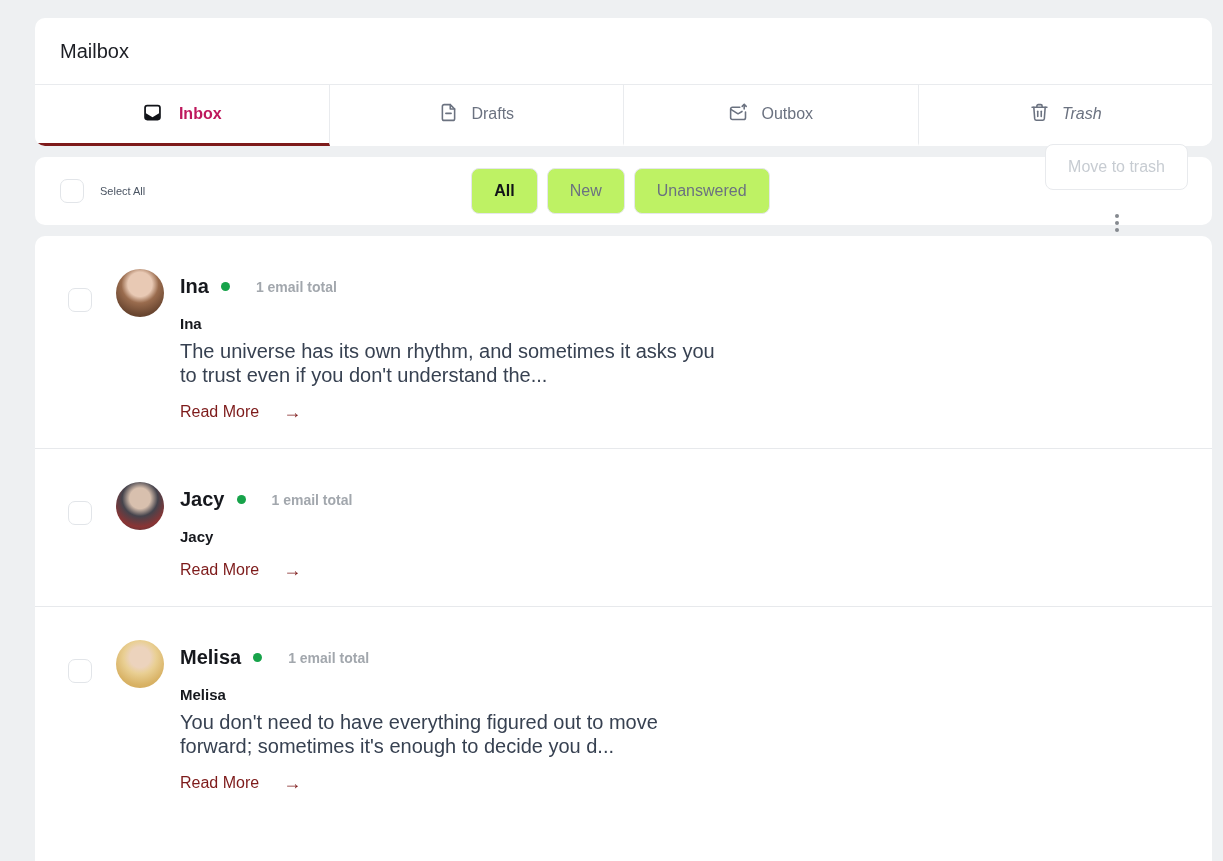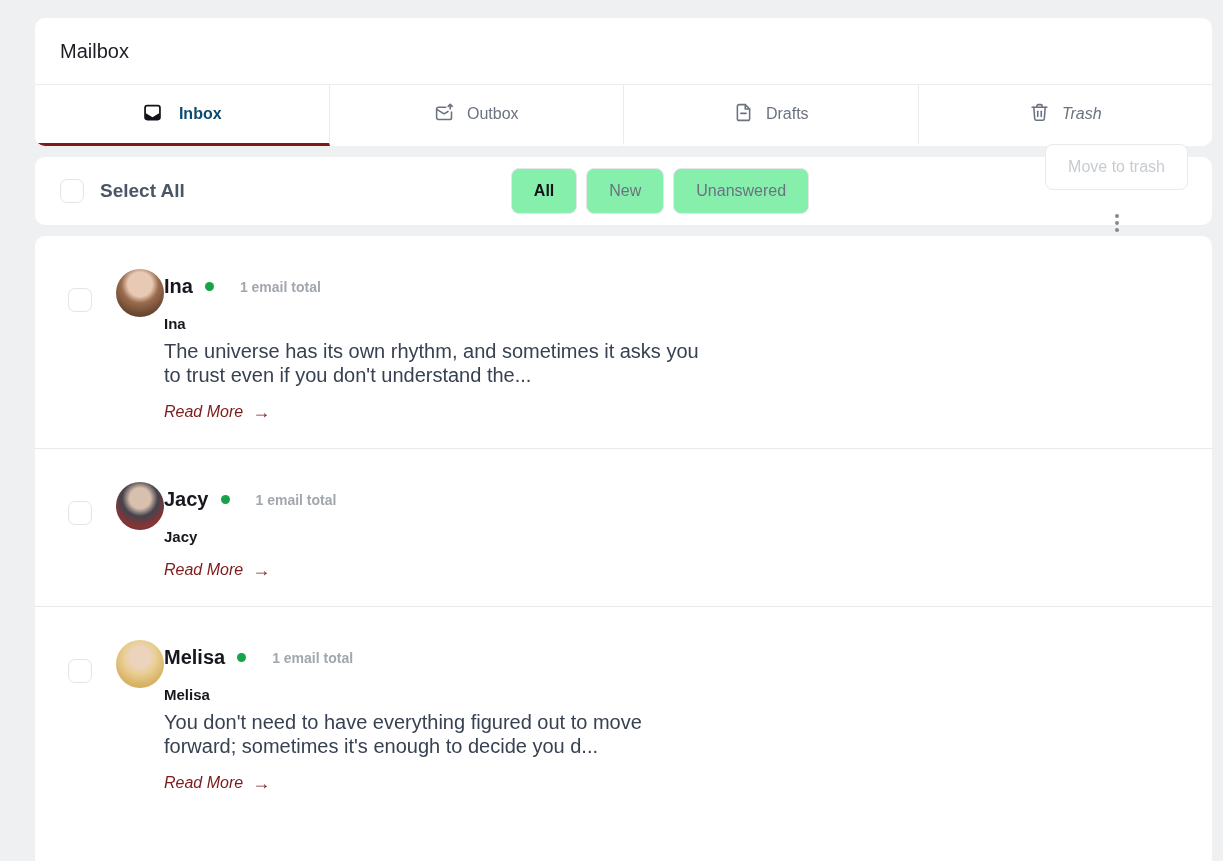--- a/index.html
+++ b/index.html
@@ -34,21 +34,21 @@
     gap: 12px;
     cursor: pointer;
     border-right: 1px solid #e9ebee;
     border-bottom: 3px solid transparent;
     color: #6b7280;
     font-size: 16px;
     background: #fff;
   }
   .tab:last-child { border-right: none; font-style: italic; }
   .tab--active {
-    color: #0c4a6e;
+    color: #be185d;
     font-weight: 700;
     border-bottom-color: #7d1a1a;
     gap: 16px;
   }
   .tab svg { width: 21px; height: 21px; stroke: #6b7280; }
   .tab--active svg { stroke: #111318; }
 
   
   .toolbar-card {
     margin-bottom: 11px;
@@ -59,28 +59,28 @@
   }
   .select-all { display: flex; align-items: center; gap: 16px; }
   .checkbox {
     width: 24px; height: 24px;
     border: 1px solid #e2e5e9;
     border-radius: 7px;
     background: #fff;
     cursor: pointer;
     flex: 0 0 auto;
   }
-  .select-all-label { font-size: 19px; color: #4b5563; font-weight: bold; }
+  .select-all-label { font-size: 11px; color: #4b5563; }
   .filter-group {
     display: flex;
     gap: 9px;
     margin-left: 326px;
   }
   .filter-btn {
-    background: #86efac;
+    background: #bef264;
     border: 1px solid #e5e7eb;
     border-radius: 8px;
     height: 46px;
     padding: 0 22px;
     font-size: 16px;
     font-family: inherit;
     color: #6b7280;
     cursor: pointer;
   }
   .filter-btn--active { color: #111318; font-weight: 700; }
@@ -123,87 +123,86 @@
   .avatar {
     width: 48px; height: 48px;
     border-radius: 50%;
     margin-left: 24px;
     flex: 0 0 auto;
     overflow: hidden;
   }
   .avatar--0 { background: radial-gradient(circle at 50% 32%, #e8c9b4 0 30%, #9a6c4e 46%, #6a4630 75%, #55382a); }
   .avatar--1 { background: radial-gradient(circle at 50% 34%, #d8c0ae 0 26%, #45434c 45%, #8a3434 72%, #30323c); }
   .avatar--2 { background: radial-gradient(circle at 50% 36%, #ecd3bd 0 26%, #e9cf93 42%, #d9b366 70%, #cba14f); }
-  .email-main { padding-top: 6px; }
+  .email-main { margin-left: 16px; padding-top: 6px; }
   .email-head { display: flex; align-items: center; gap: 12px; }
   .email-name { font-size: 20px; font-weight: 600; color: #16181d; }
   .status-dot { width: 9px; height: 9px; border-radius: 50%; background: #17a34a; }
   .email-count { font-size: 14px; color: #a2a7ad; margin-left: 14px; font-weight: bold; }
   .email-sender { font-size: 15px; font-weight: 600; color: #16181d; margin-top: 17px; }
   .email-preview {
     font-size: 20px;
     color: #374151;
     line-height: 24px;
     margin-top: 7px;
     max-width: 550px;
   }
   .read-more {
     display: inline-flex;
     align-items: flex-end;
-    gap: 9px;
+    gap: 24px;
     margin-top: 16px;
     font-size: 16px;
     font-weight: 500;
     color: #7d1a1a;
     text-decoration: none;
     cursor: pointer;
-    font-style: italic;
   }
   .read-more .arrow { font-size: 18px; line-height: 1; }
 </style>
 </head>
 <body>
 
 <div class="shell">
 
   <div class="card header-card">
     <div class="page-title">Mailbox</div>
     <div class="tabs">
 
       <div class="tab tab--active">
         <span>
           <svg viewBox="0 0 24 24" fill="none" stroke-width="2" stroke-linecap="round" stroke-linejoin="round">
             <rect x="3.5" y="4" width="17" height="16" rx="2.5"></rect>
             <path d="M4 12.5 L12 17.5 L20 12.5 L20 18 Q20 19.5 18.5 19.5 L5.5 19.5 Q4 19.5 4 18 Z" fill="currentColor" stroke="none" style="color:#111318"></path>
           </svg>
         </span>
         <span>Inbox</span>
+      </div>
+
+      <div class="tab">
+        <span>
+          <svg viewBox="0 0 24 24" fill="none" stroke="currentColor" stroke-width="1.8" stroke-linecap="round" stroke-linejoin="round">
+            <path d="M14 3 H7 a2 2 0 0 0 -2 2 v14 a2 2 0 0 0 2 2 h10 a2 2 0 0 0 2 -2 V8 Z"></path>
+            <path d="M14 3 v5 h5"></path>
+            <path d="M9 13 h6"></path>
+          </svg>
+        </span>
+        <span>Drafts</span>
       </div>
 
       <div class="tab">
         <span>
           <svg viewBox="0 0 24 24" fill="none" stroke="currentColor" stroke-width="1.8" stroke-linecap="round" stroke-linejoin="round">
             <path d="M20 11.5 V18 a2 2 0 0 1 -2 2 H5 a2 2 0 0 1 -2 -2 V8 a2 2 0 0 1 2 -2 h8.5"></path>
             <path d="M3.3 8.5 L11.5 13.5 L16 10.8"></path>
             <path d="M18.5 8 V2.8"></path>
             <path d="M16.2 5 L18.5 2.7 L20.8 5"></path>
           </svg>
         </span>
         <span>Outbox</span>
-      </div>
-
-      <div class="tab">
-        <span>
-          <svg viewBox="0 0 24 24" fill="none" stroke="currentColor" stroke-width="1.8" stroke-linecap="round" stroke-linejoin="round">
-            <path d="M14 3 H7 a2 2 0 0 0 -2 2 v14 a2 2 0 0 0 2 2 h10 a2 2 0 0 0 2 -2 V8 Z"></path>
-            <path d="M14 3 v5 h5"></path>
-            <path d="M9 13 h6"></path>
-          </svg>
-        </span>
-        <span>Drafts</span>
       </div>
 
       <div class="tab">
         <span>
           <svg viewBox="0 0 24 24" fill="none" stroke="currentColor" stroke-width="1.8" stroke-linecap="round" stroke-linejoin="round">
             <path d="M3.5 6 h17"></path>
             <path d="M9 6 V4.5 a1.5 1.5 0 0 1 1.5 -1.5 h3 a1.5 1.5 0 0 1 1.5 1.5 V6"></path>
             <path d="M5.5 6 l1 13 a2 2 0 0 0 2 1.8 h7 a2 2 0 0 0 2 -1.8 l1 -13"></path>
             <path d="M10 10.5 v6"></path>
             <path d="M14 10.5 v6"></path>

